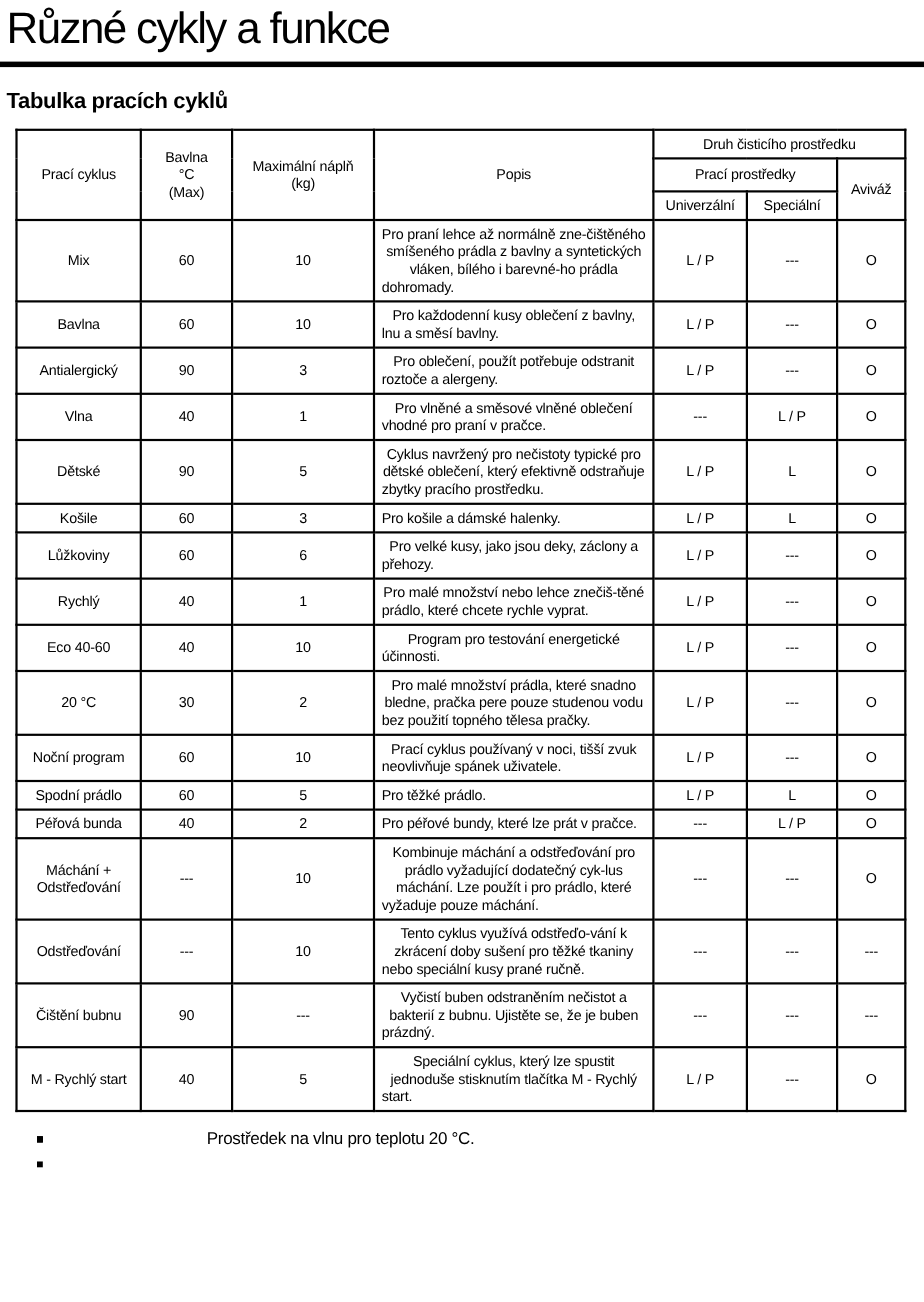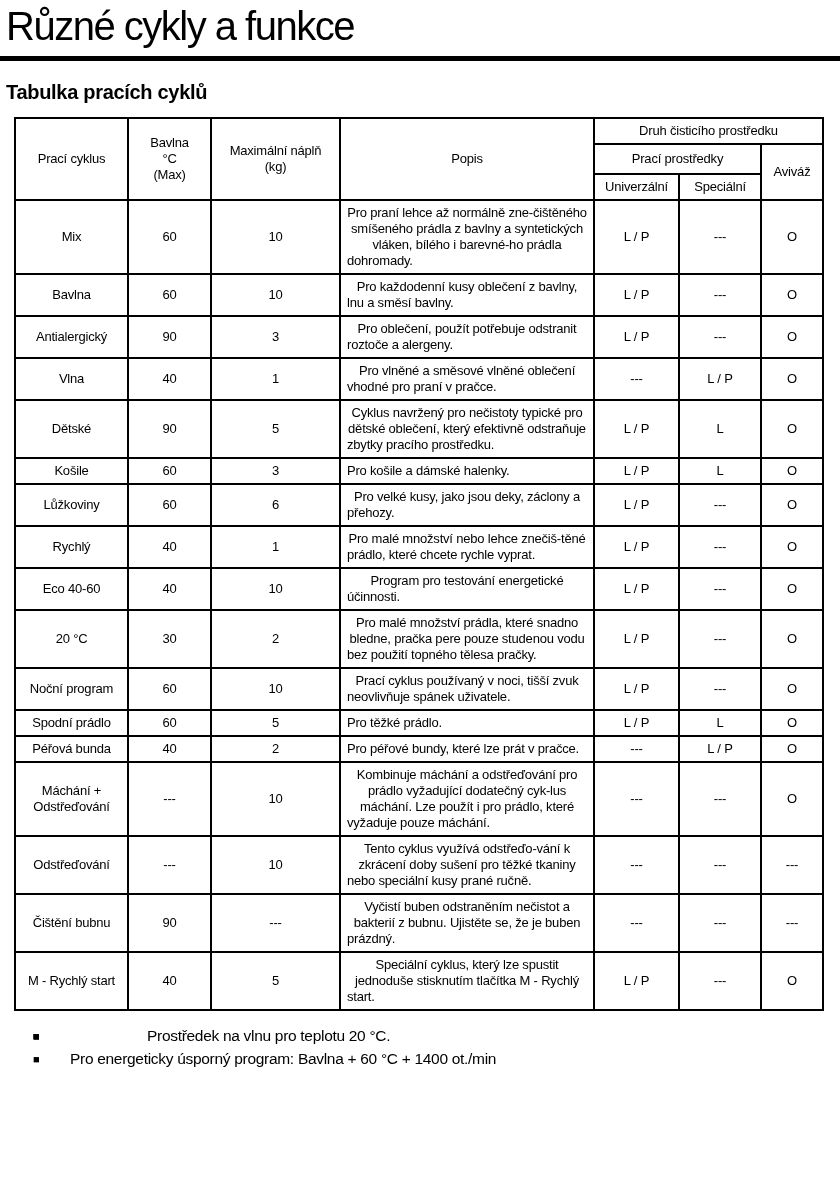--- a/index.html
+++ b/index.html
@@ -78,21 +78,21 @@
     margin-bottom: 1px;
   }
   .notes .bullet {
     position: absolute;
     left: 0;
     top: 4px;
     font-size: 11px;
     line-height: 14px;
   }
   .notes .cont-line {
-    margin-left: 77px;
+    margin-left: 118px;
   }
 </style>
 </head>
 <body>
 
 <div class="page">
 
   <h1 class="doc-title">Různé cykly a funkce</h1>
   <div class="title-rule"></div>
   <h2 class="section-title">Tabulka pracích cyklů</h2>
@@ -283,16 +283,16 @@
           <td>O</td>
         </tr>
       </tbody>
   </table>
 
   <ul class="notes" id="notes-list">
       <li><span class="bullet">■</span></li>
       <li><span class="bullet">■</span></li>
       <li><span class="bullet">■</span></li>
       <li><span class="bullet">■</span><div class="cont-line">Prostředek na vlnu pro teplotu 20 °C.</div></li>
-      <li><span class="bullet">■</span><span>Pro energeticky úsporný program: Bavlna + 60 °C + 1400 ot./min</span></li>
+      <li><span class="bullet">■</span></li>
     </ul>
 
 </div>
 
 </body></html>

